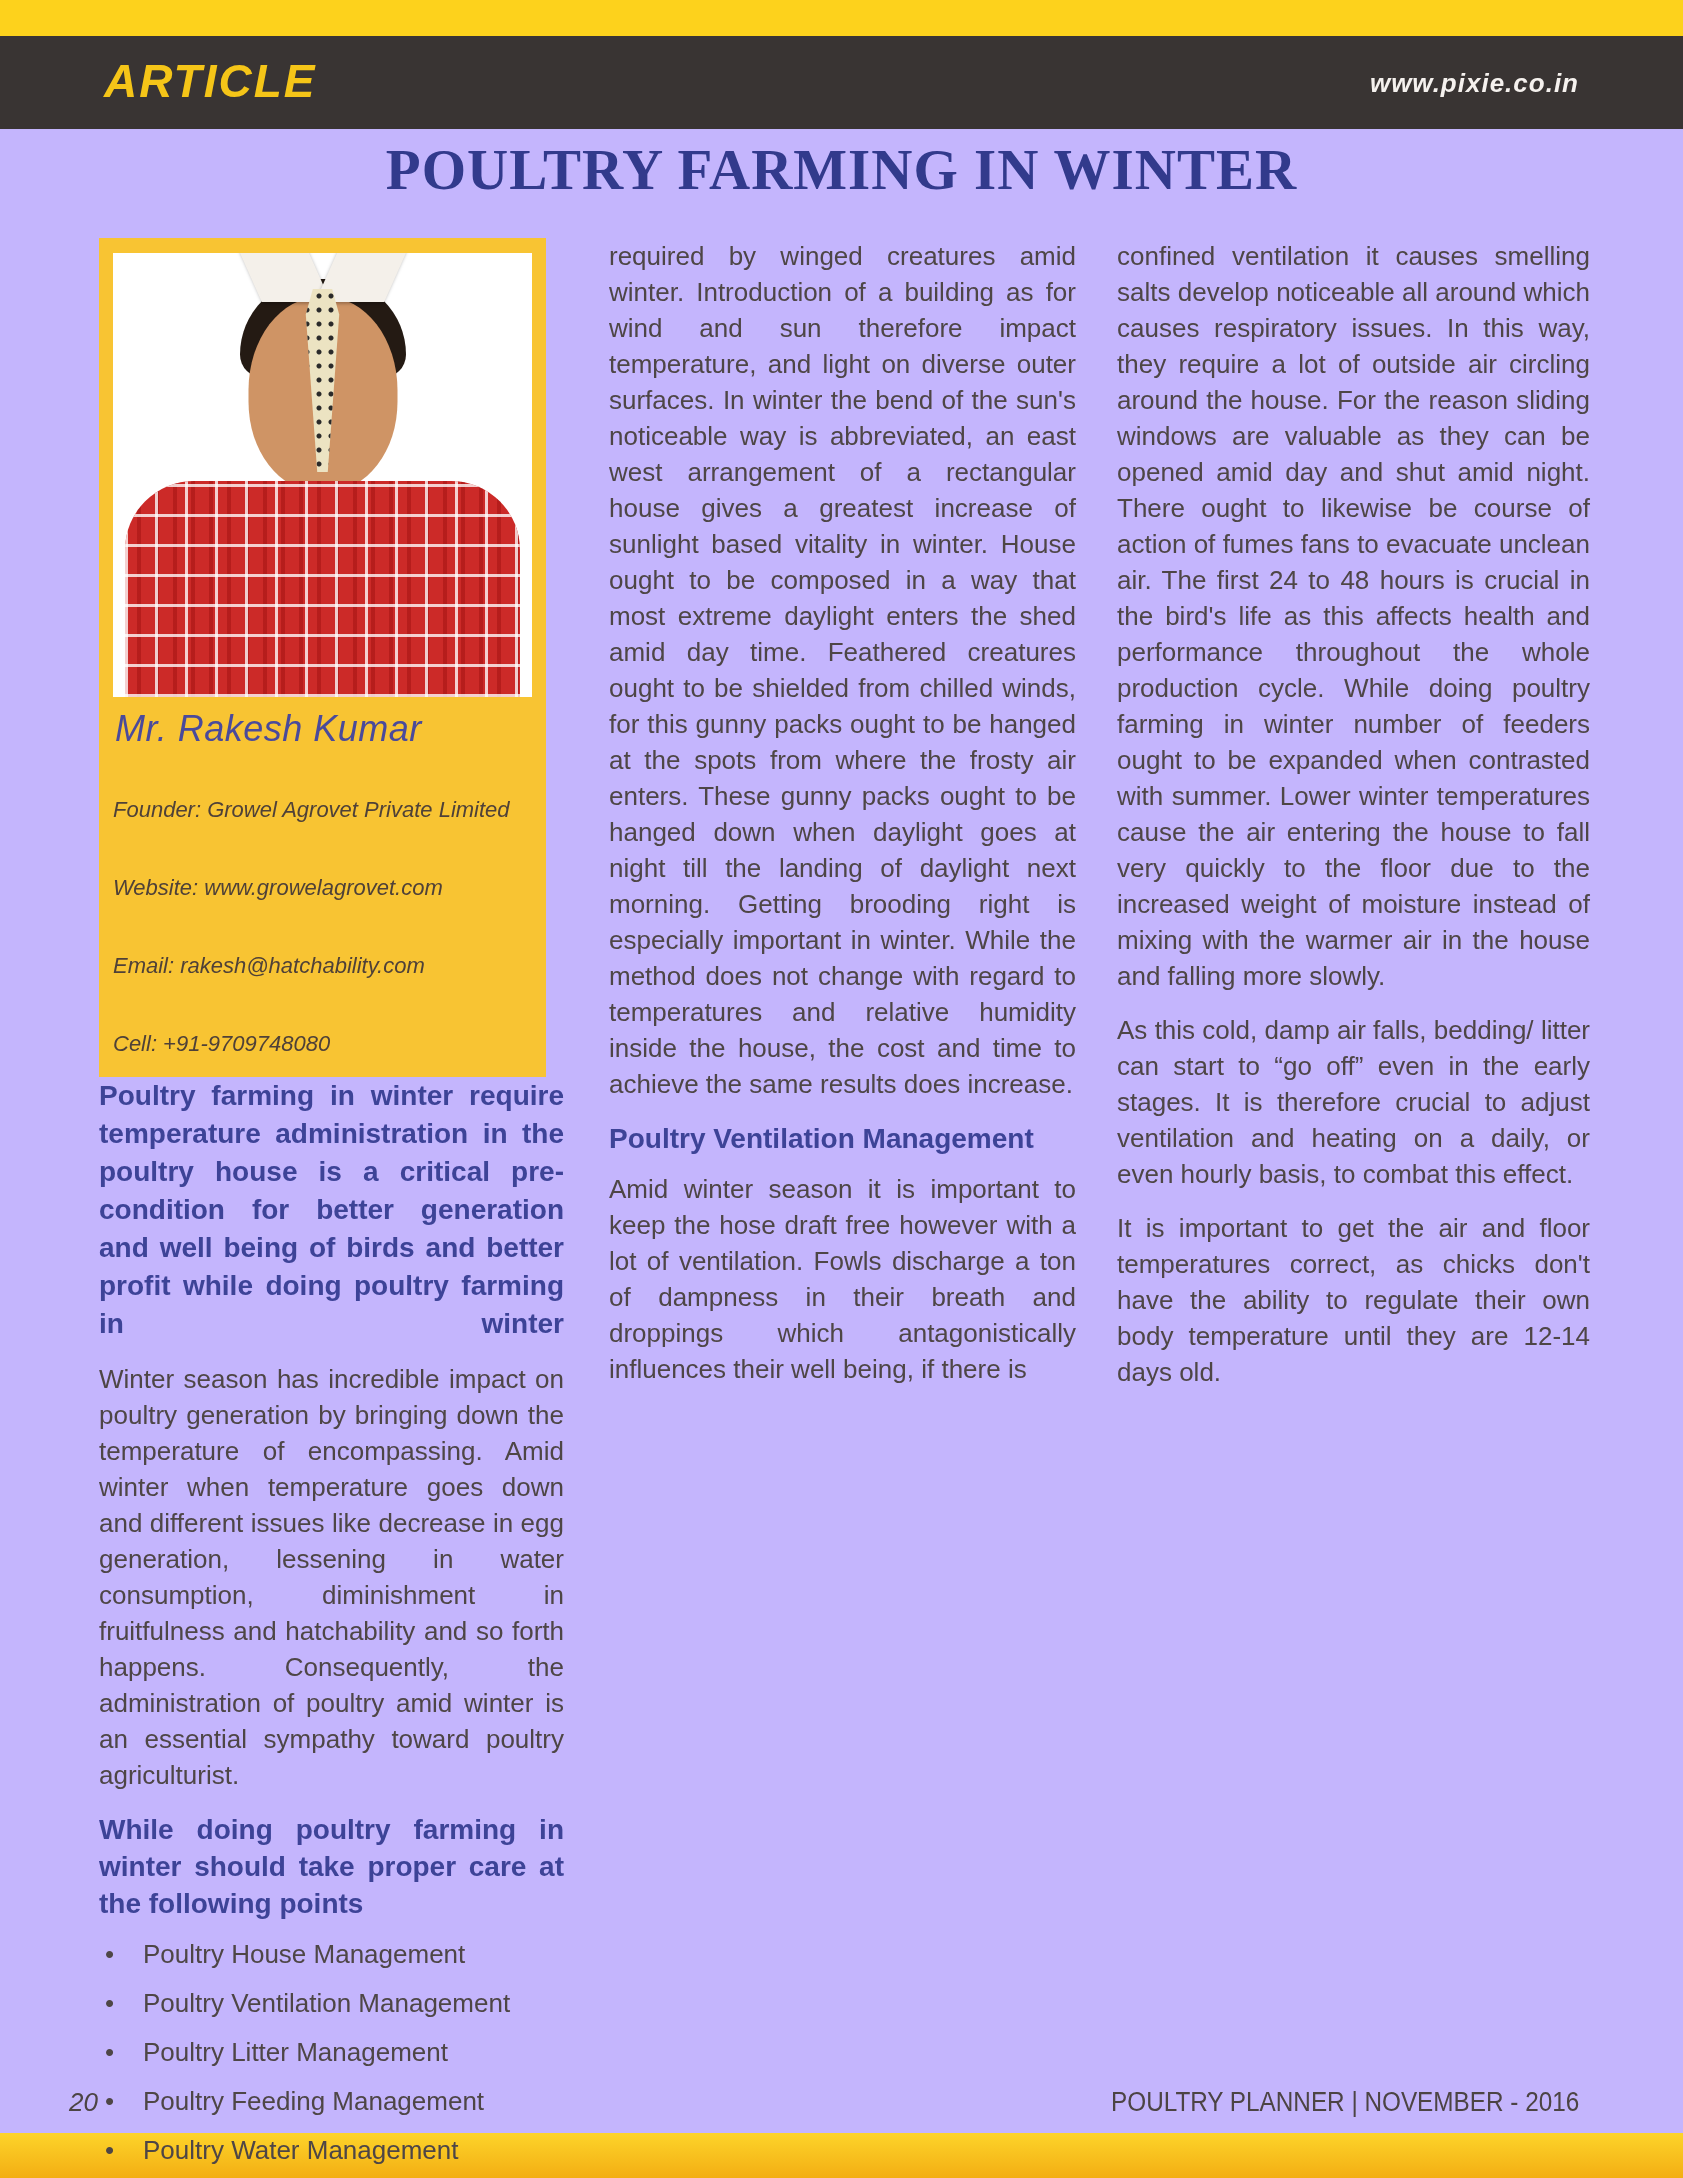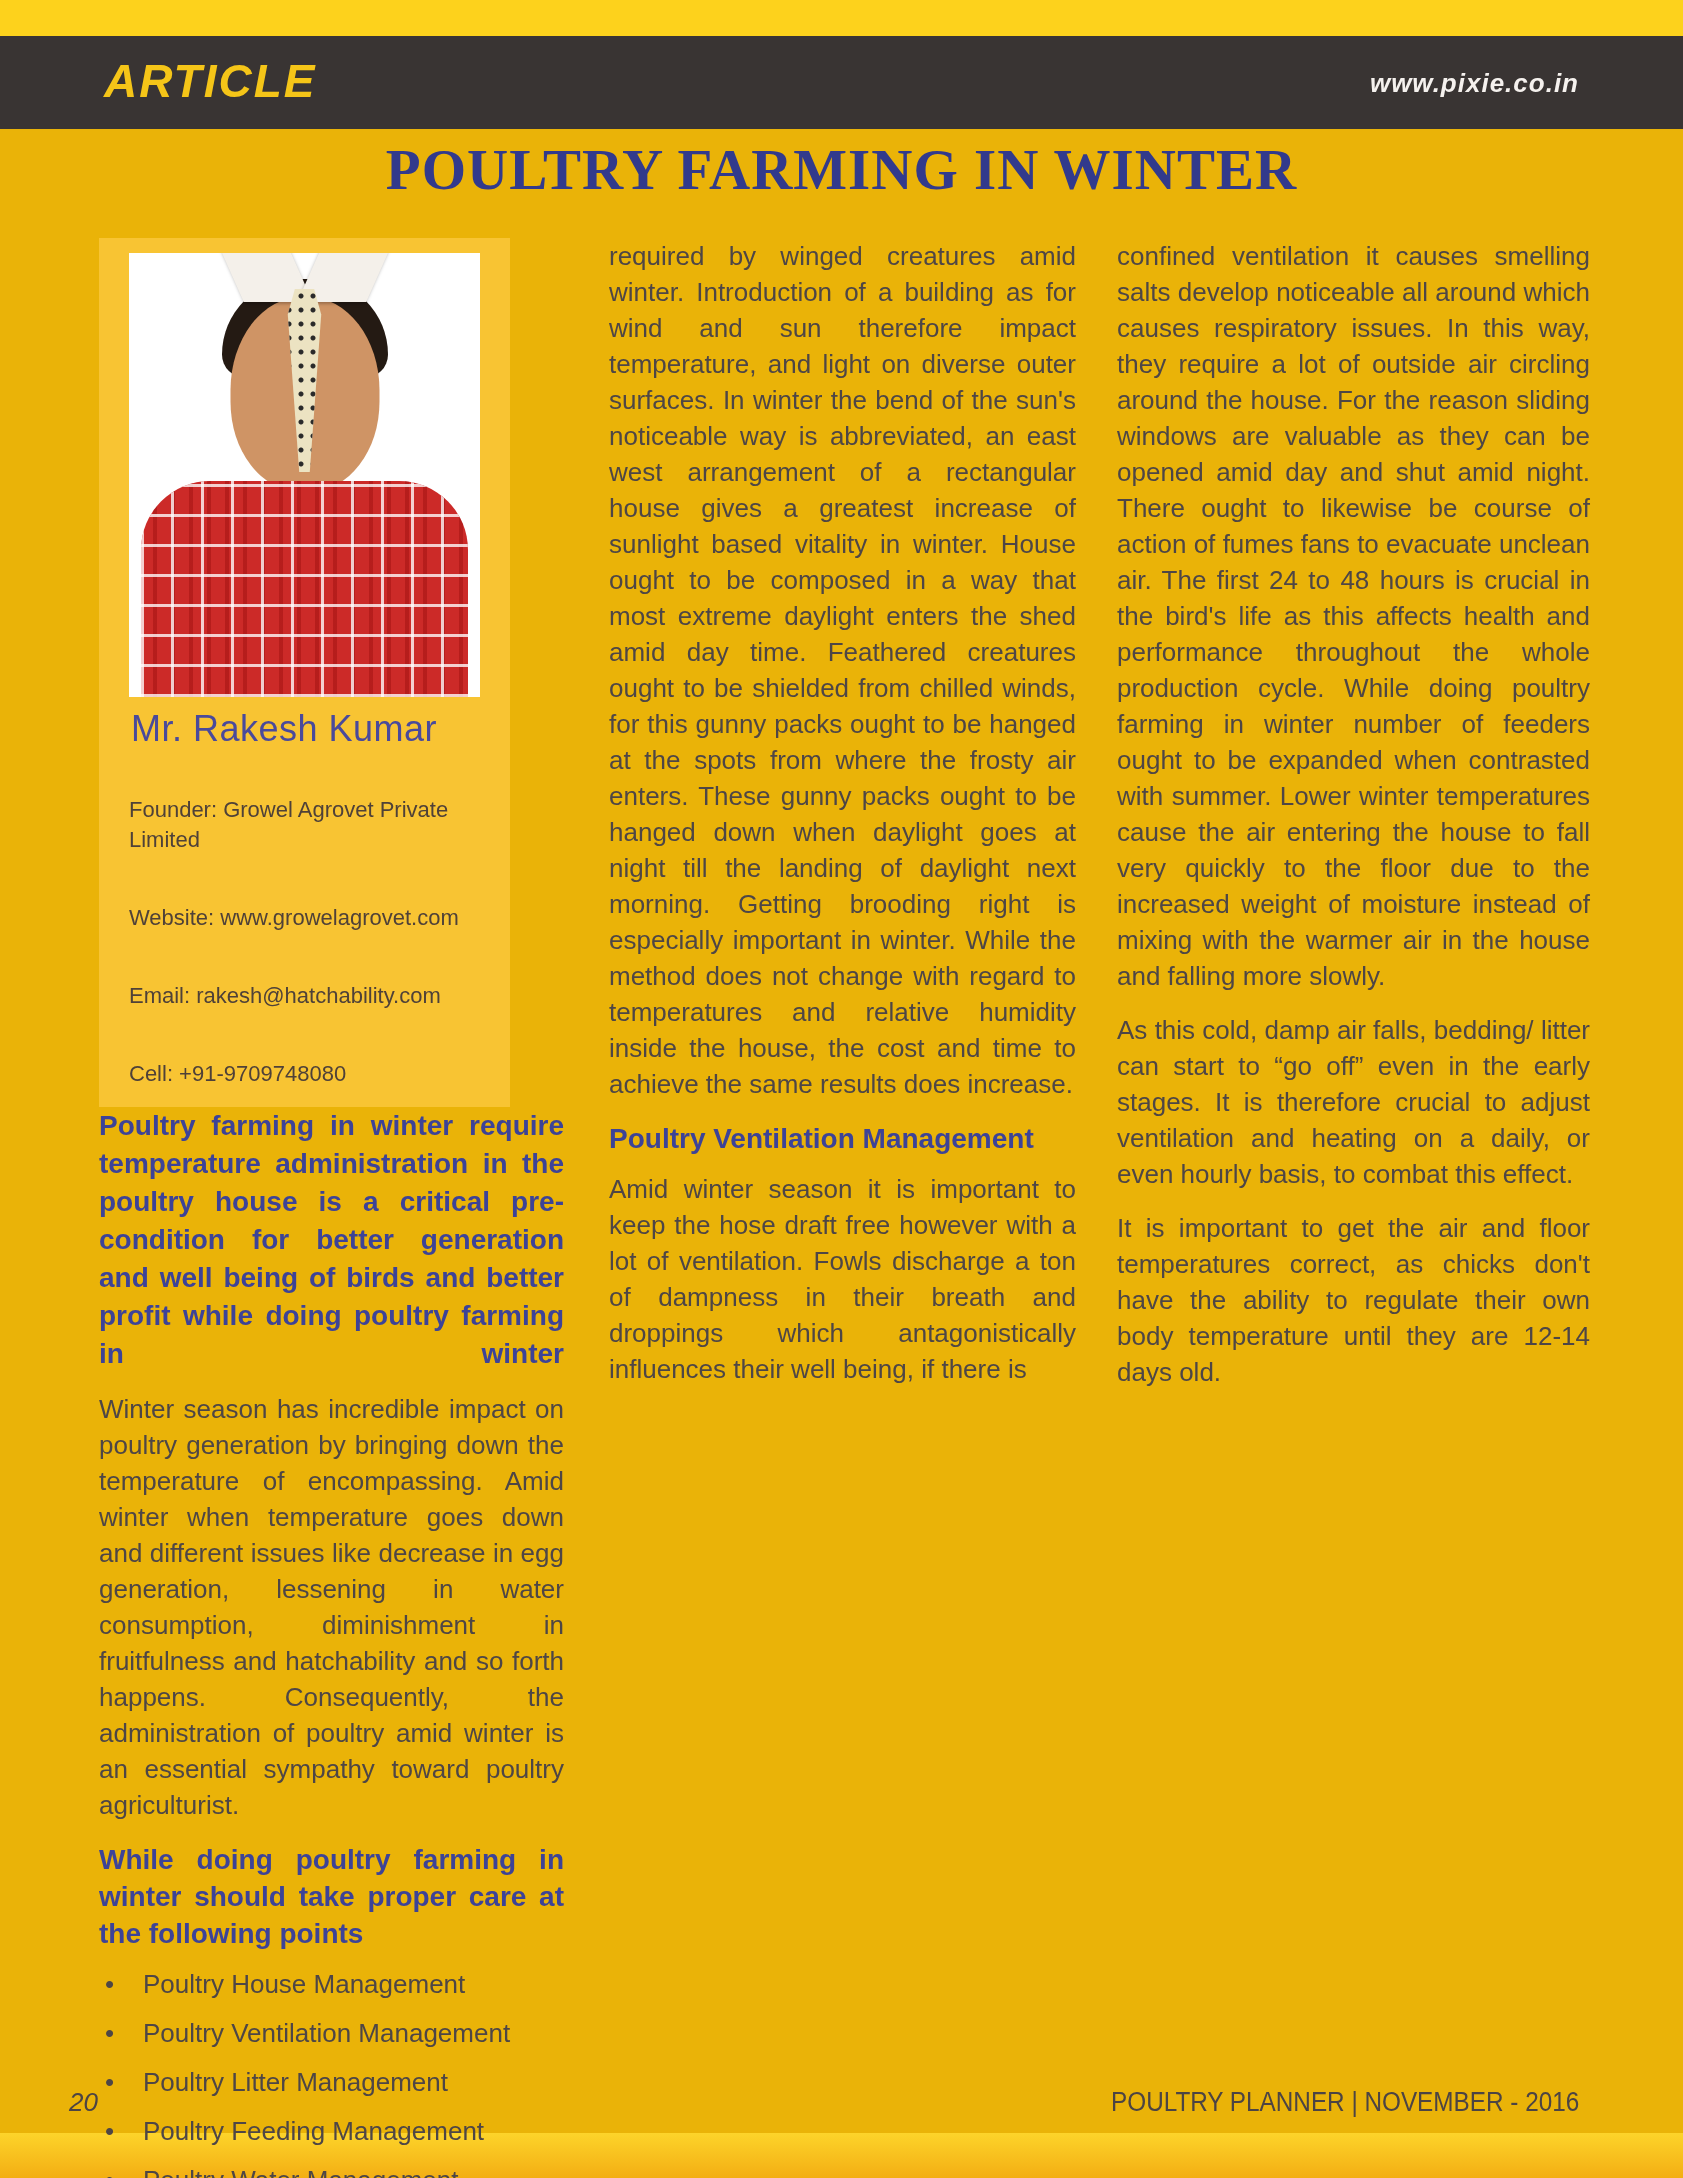--- a/index.html
+++ b/index.html
@@ -1,16 +1,16 @@
 <!DOCTYPE html>
 <html><head>
 <meta charset="utf-8">
 <style>
   html,body{margin:0;padding:0;background:#e8e0da;}
-  .page{position:relative;width:1683px;height:2178px;background:#eab308;overflow:hidden;
+  .page{position:relative;width:1683px;height:2178px;background:#c4b5fd;overflow:hidden;
         font-family:"Liberation Sans", sans-serif;}
 
   
   .top-bar{position:absolute;left:0;top:0;width:100%;height:36px;background:#fdd21c;}
   .masthead{position:absolute;left:0;top:36px;width:100%;height:93px;background:#393433;}
   .article-label{position:absolute;left:104px;top:18px;font-size:46px;font-weight:bold;
         font-style:italic;color:#f5c518;letter-spacing:2px;}
   .site-url{position:absolute;right:104px;top:32px;font-size:26px;font-style:italic;
         font-weight:bold;color:#f5f1ee;letter-spacing:1px;}
 
@@ -27,22 +27,22 @@
   .col p{margin:0 0 18px;}
   .lead{color:#3d4397;font-weight:bold;font-size:28px;line-height:38px;
         margin:30px 0 16px;text-align:justify;text-align-last:justify;}
   .subhead{color:#3d4397;font-weight:bold;font-size:28px;line-height:37px;
         margin:4px 0 14px;text-align:justify;}
   .bullets{list-style:none;margin:6px 0 12px;padding:0;}
   .bullets li{display:flex;padding-left:6px;margin-bottom:13px;text-align:left;}
   .bullets .dot{width:38px;flex:0 0 38px;}
 
   
-  .author-card{background:#f8c433;width:411px;box-sizing:border-box;
-        padding:15px 30px 18px;}
+  .author-card{background:#f8c433;width:447px;box-sizing:border-box;
+        padding:15px 14px 18px;font-style:italic;}
   .author-photo{position:relative;height:444px;background:#ffffff;overflow:hidden;}
   .p-hair{position:absolute;top:26px;left:50%;transform:translateX(-50%);
         width:166px;height:99px;background:#241a13;border-radius:83px 83px 26px 26px;}
   .p-head{position:absolute;top:44px;left:50%;transform:translateX(-50%);
         width:149px;height:194px;background:#cf9465;border-radius:48% 48% 46% 46%;}
   .p-neck{position:absolute;top:218px;left:50%;transform:translateX(-50%);
         width:63px;height:50px;background:#c68b5d;}
   .p-body{position:absolute;bottom:0;left:12px;right:12px;height:216px;
         background:#cc2a28;border-radius:69px 69px 0 0;overflow:hidden;}
   .p-body::before{content:"";position:absolute;inset:0;

